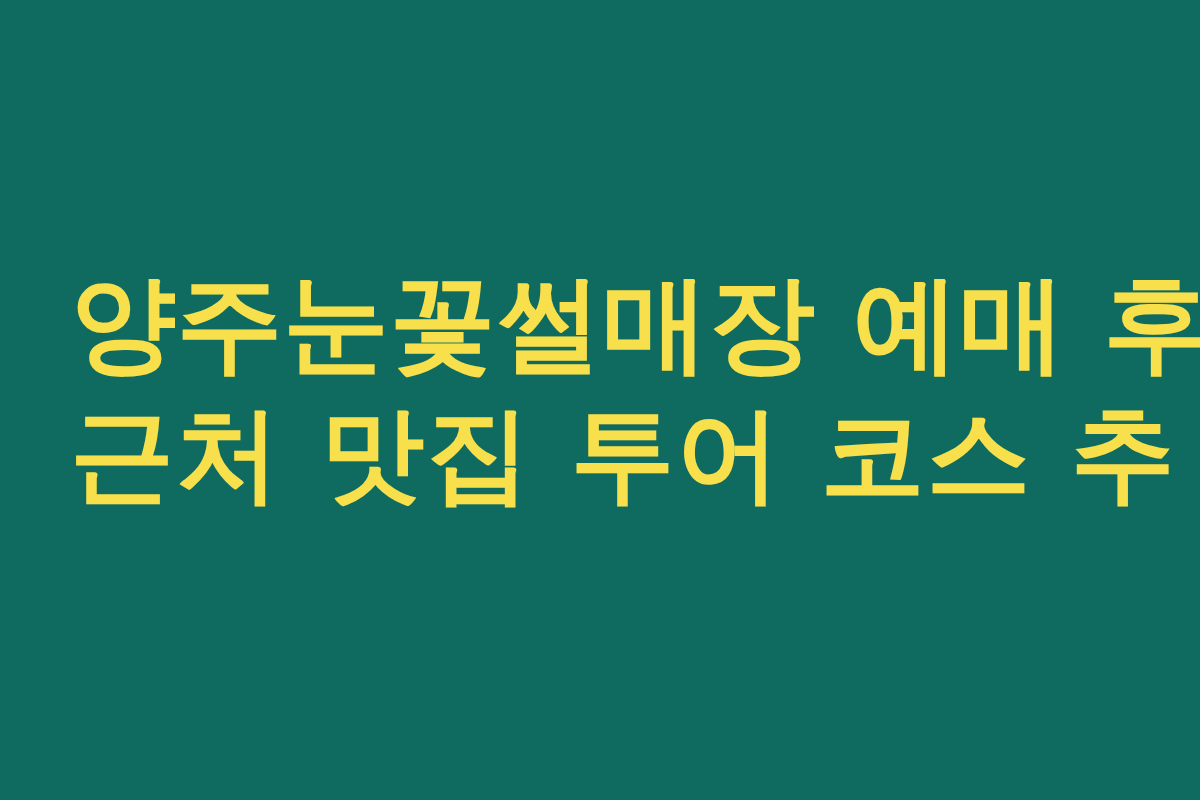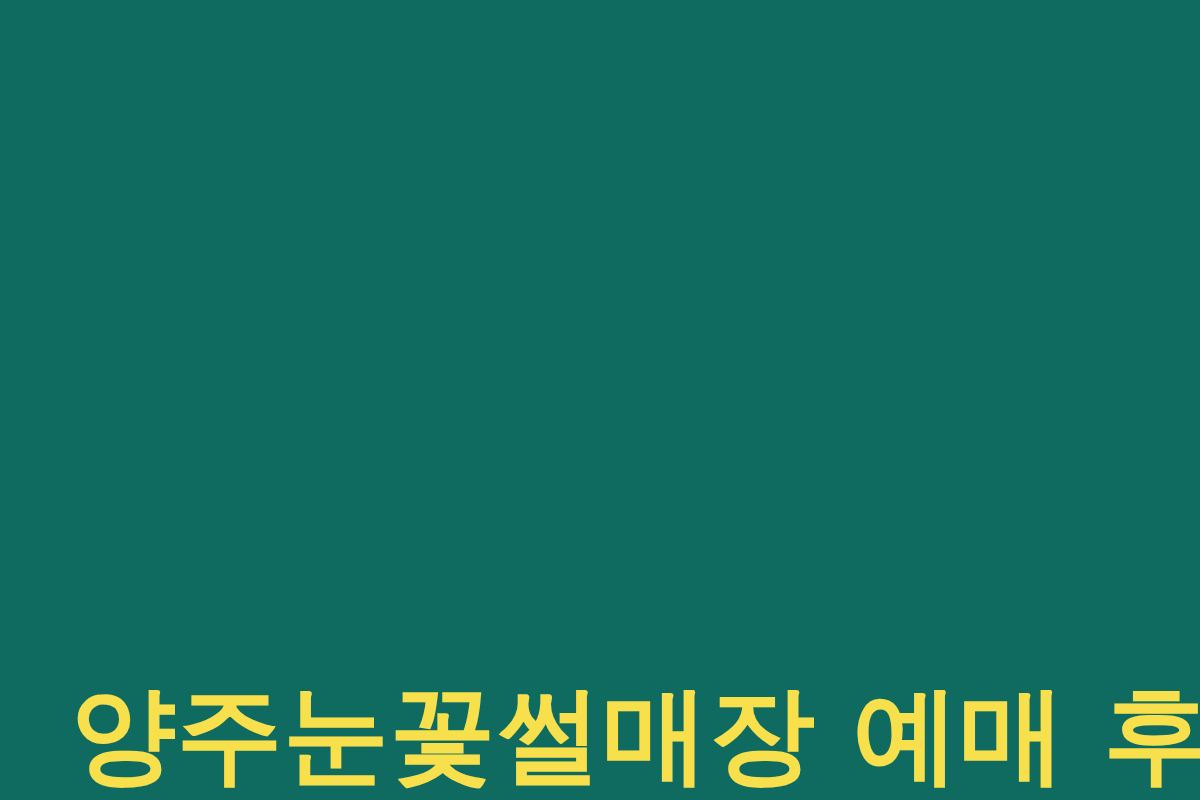--- a/index.html
+++ b/index.html
@@ -54,17 +54,18 @@
   }
 
   .title-line.line-3 {
     font-size: 104px;
     letter-spacing: 3px;
   }
 </style>
 </head>
 <body>
 
-<div id="banner" style="background: rgb(15, 107, 96); align-items: flex-end;">
+<div id="banner" style="background: rgb(15, 107, 96);">
   <div id="title-block">
     <span class="title-line line-1" style="color: rgb(247, 224, 76);">양주눈꽃썰매장 예매 후</span>
+    <span class="title-line line-2" style="color: rgb(247, 224, 76);">근처 맛집 투어 코스 추</span>
   </div>
 </div>
 
 </body></html>

